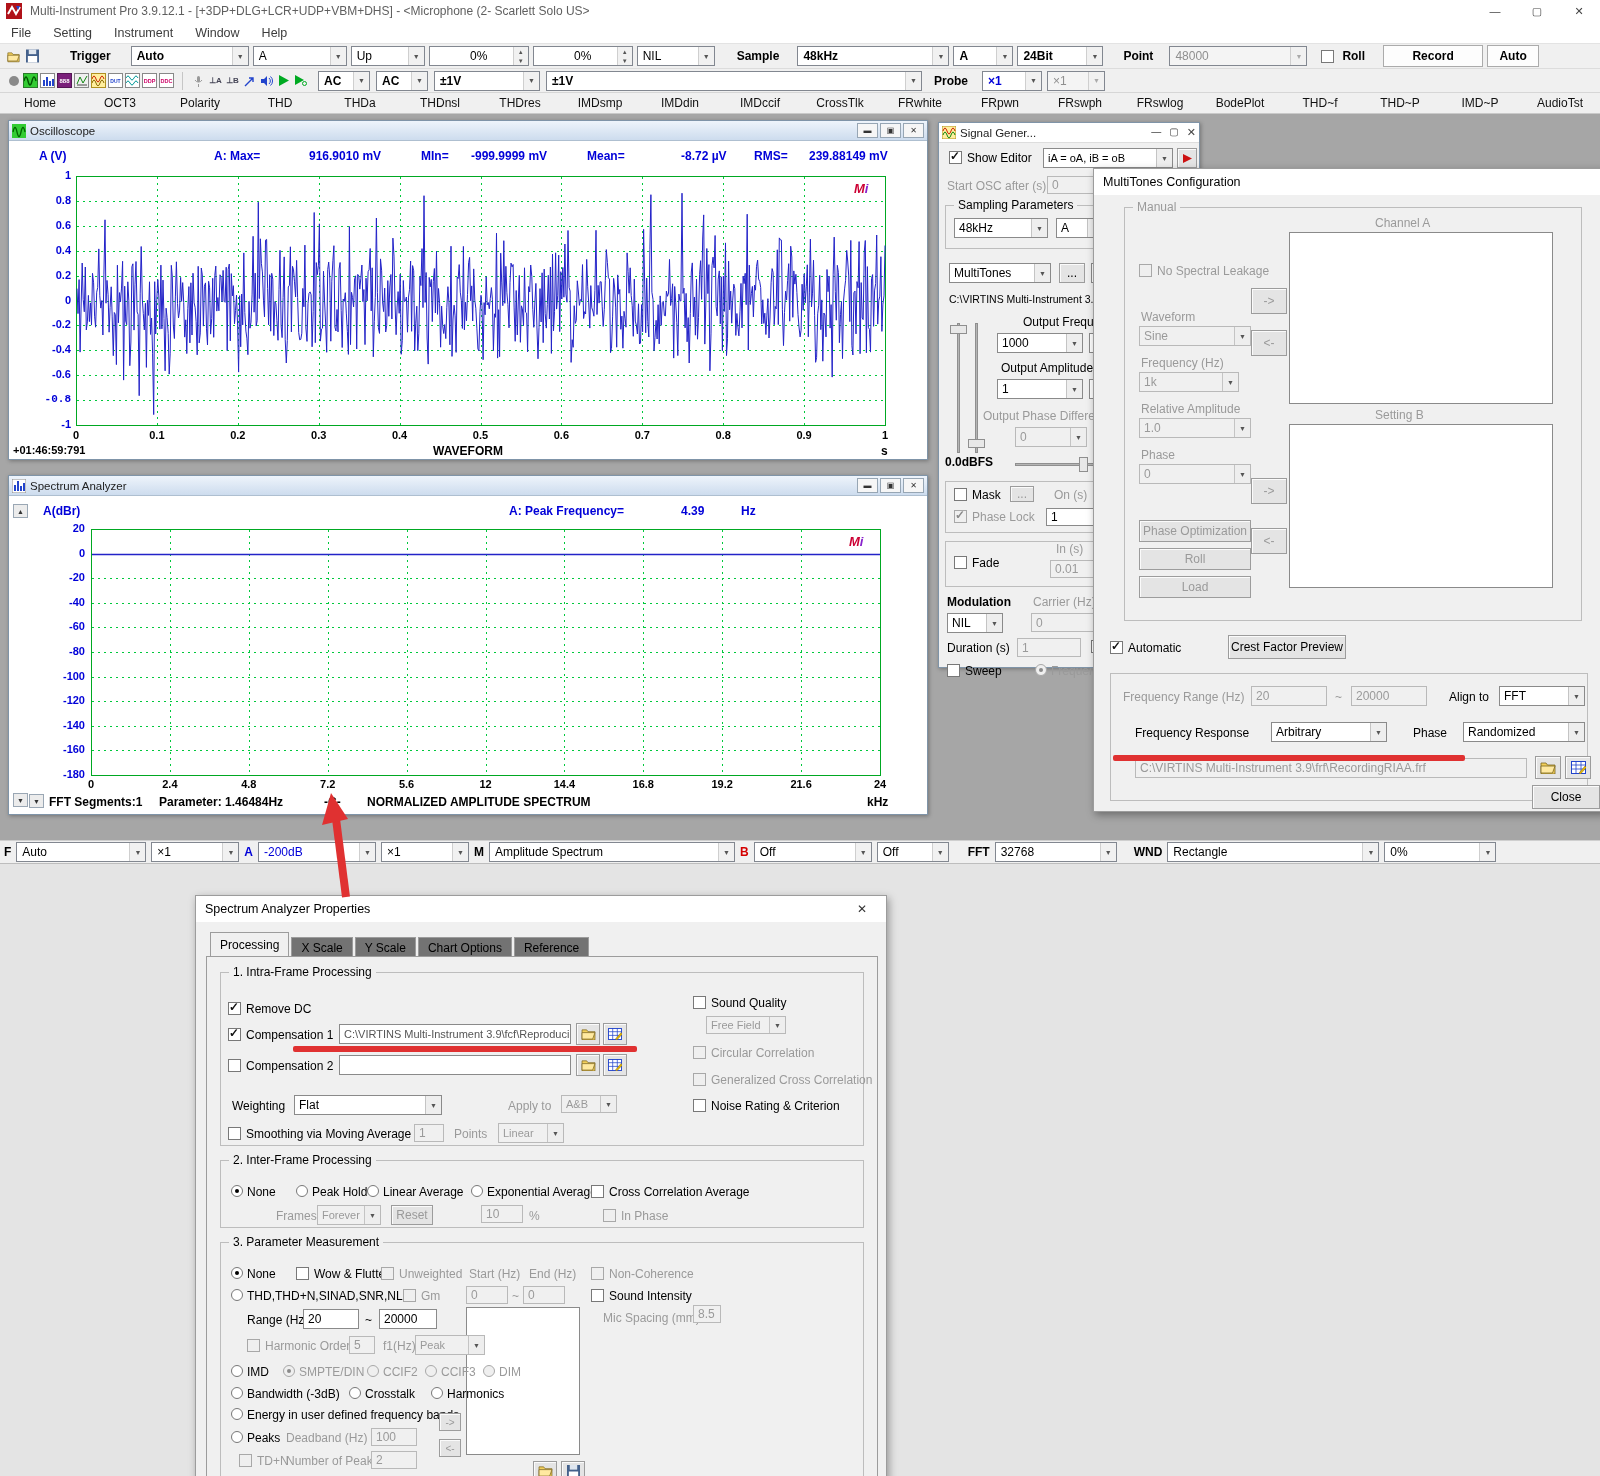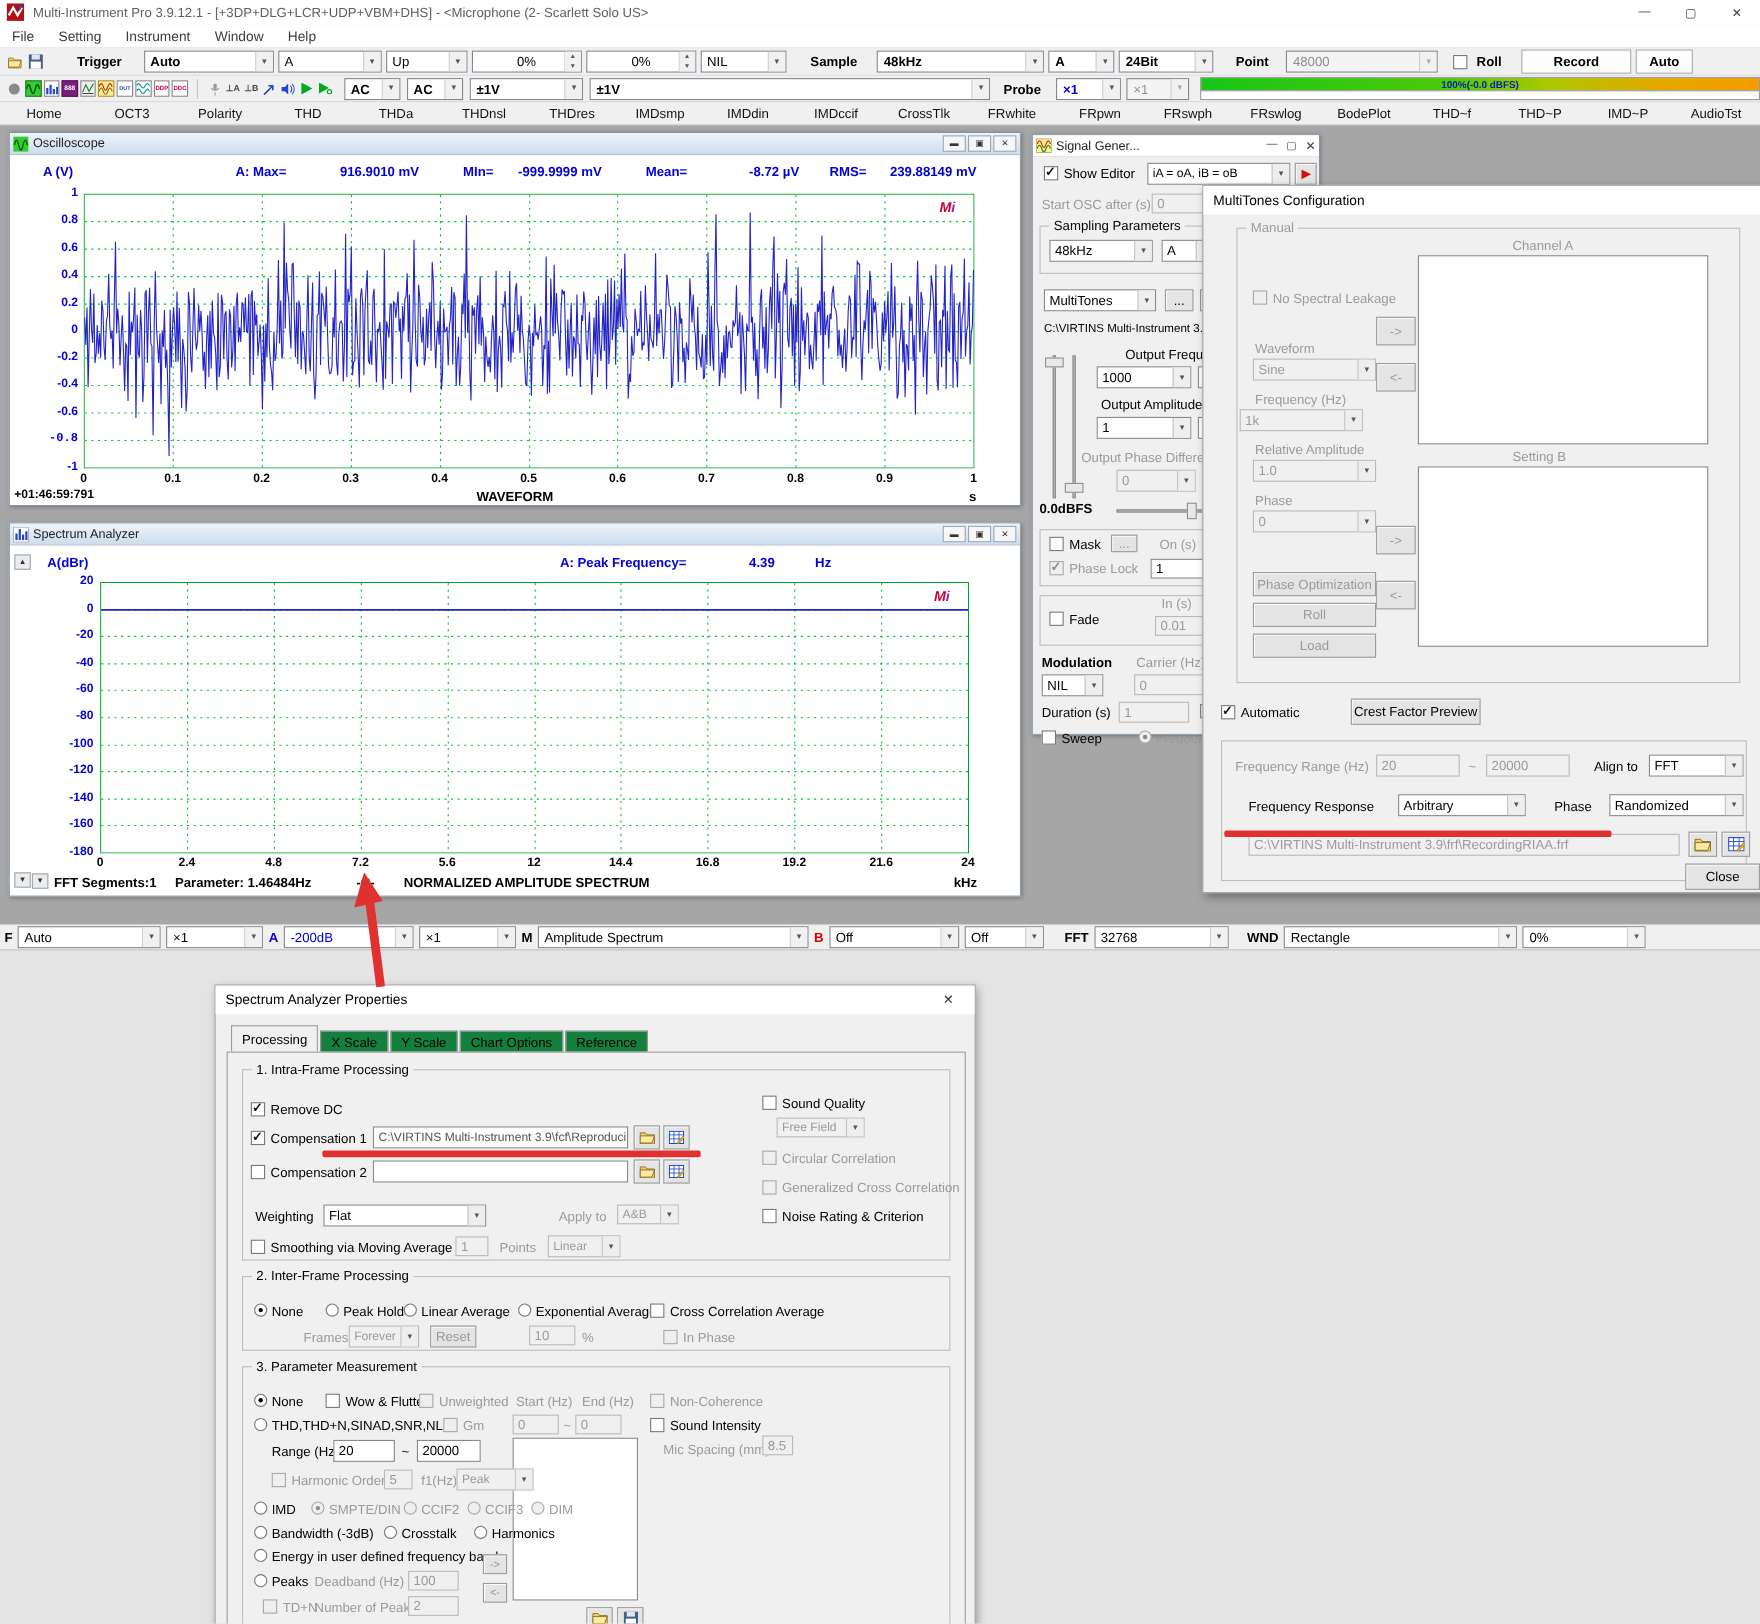--- a/index.html
+++ b/index.html
@@ -66,21 +66,21 @@
 .lab{position:absolute;white-space:nowrap;font-size:12px}
 .cb{position:absolute;width:13px;height:13px;background:#fff;border:1px solid #787878}
 .cb.on::after{content:"✓";position:absolute;left:0px;top:-3px;font-size:12px;font-weight:bold;color:#111}
 .cb.dis{background:#efefef;border-color:#a8a8a8}
 .cb.dis.on::after{color:#8a8a8a}
 .rb{position:absolute;width:12px;height:12px;border-radius:50%;background:#fff;border:1px solid #787878}
 .rb.on::after{content:"";position:absolute;left:3px;top:3px;width:4px;height:4px;border-radius:50%;background:#000}
 .rb.dis{background:#efefef;border-color:#a8a8a8}
 .rb.dis.on::after{background:#8a8a8a}
 .listbox{position:absolute;background:#fff;border:1px solid #8a8a8a}
-.ptab{height:21px;padding:0 9px;display:flex;align-items:center;background:#15803d;border:1px solid #9c9c9c;border-bottom:none;margin-right:2px;font-size:12px}
+.ptab{height:21px;padding:0 9px;display:flex;align-items:center;background:#737373;border:1px solid #9c9c9c;border-bottom:none;margin-right:2px;font-size:12px}
 .ptab.active{background:#f0f0f0;height:24px;position:relative;top:-2px;font-weight:normal}
 .vtrack{position:absolute;width:3px;background:#b5b5b5;border:1px solid #8f8f8f}
 .vthumb{position:absolute;width:17px;height:9px;background:#e8e8e8;border:1px solid #8f8f8f}
 .htrack{position:absolute;height:3px;background:#b5b5b5;border:1px solid #8f8f8f}
 .hthumb{position:absolute;width:9px;height:15px;background:#e8e8e8;border:1px solid #8f8f8f}
 .annot{position:absolute;background:#e03131;border-radius:2px}
 .smalltext{font-size:10.5px}
 svg.mini{display:block}
 </style>
 </head>
@@ -272,26 +272,20 @@
     </div>
   <span class="b" style="margin:0 12px 0 10px">Probe</span>
   <div class="combo b" style="width:60px;color:#0000d8">
       <span>×1</span>
       <span class="arr"></span>
     </div>
   <div class="combo dis" style="width:58px;margin-left:3px">
       <span>×1</span>
       <span class="arr"></span>
     </div>
-  <div style="width:527px;margin-left:8px">
-    <div class="vu">
-        <span class="vutext">100%(-0.0 dBFS)</span>
-      </div>
-    <div class="vub"></div>
-  </div>
 </div>
 
 <div class="abs tabstrip">
     <div class="view-tab">Home</div>
     <div class="view-tab">OCT3</div>
     <div class="view-tab">Polarity</div>
     <div class="view-tab">THD</div>
     <div class="view-tab">THDa</div>
     <div class="view-tab">THDnsl</div>
     <div class="view-tab">THDres</div>
@@ -602,21 +596,21 @@
         </div>
       <span class="lab gray" style="left:16px;top:102px">Waveform</span>
       <div class="dcombo dis" style="left:14px;top:118px;width:112px">
           <span>Sine</span>
           <span class="arr"></span>
         </div>
       <div class="dbtn dis" style="left:126px;top:122px;width:36px;height:26px">
           <span>&lt;-</span>
         </div>
       <span class="lab gray" style="left:16px;top:148px">Frequency (Hz)</span>
-      <div class="dcombo dis" style="left:2px;top:164px;width:112px">
+      <div class="dcombo dis" style="left:14px;top:164px;width:100px">
           <span>1k</span>
           <span class="arr"></span>
         </div>
       <span class="lab gray" style="left:16px;top:194px">Relative Amplitude</span>
       <div class="dcombo dis" style="left:14px;top:210px;width:112px">
           <span>1.0</span>
           <span class="arr"></span>
         </div>
       <span class="lab gray" style="left:16px;top:240px">Phase</span>
       <div class="dcombo dis" style="left:14px;top:256px;width:112px">

